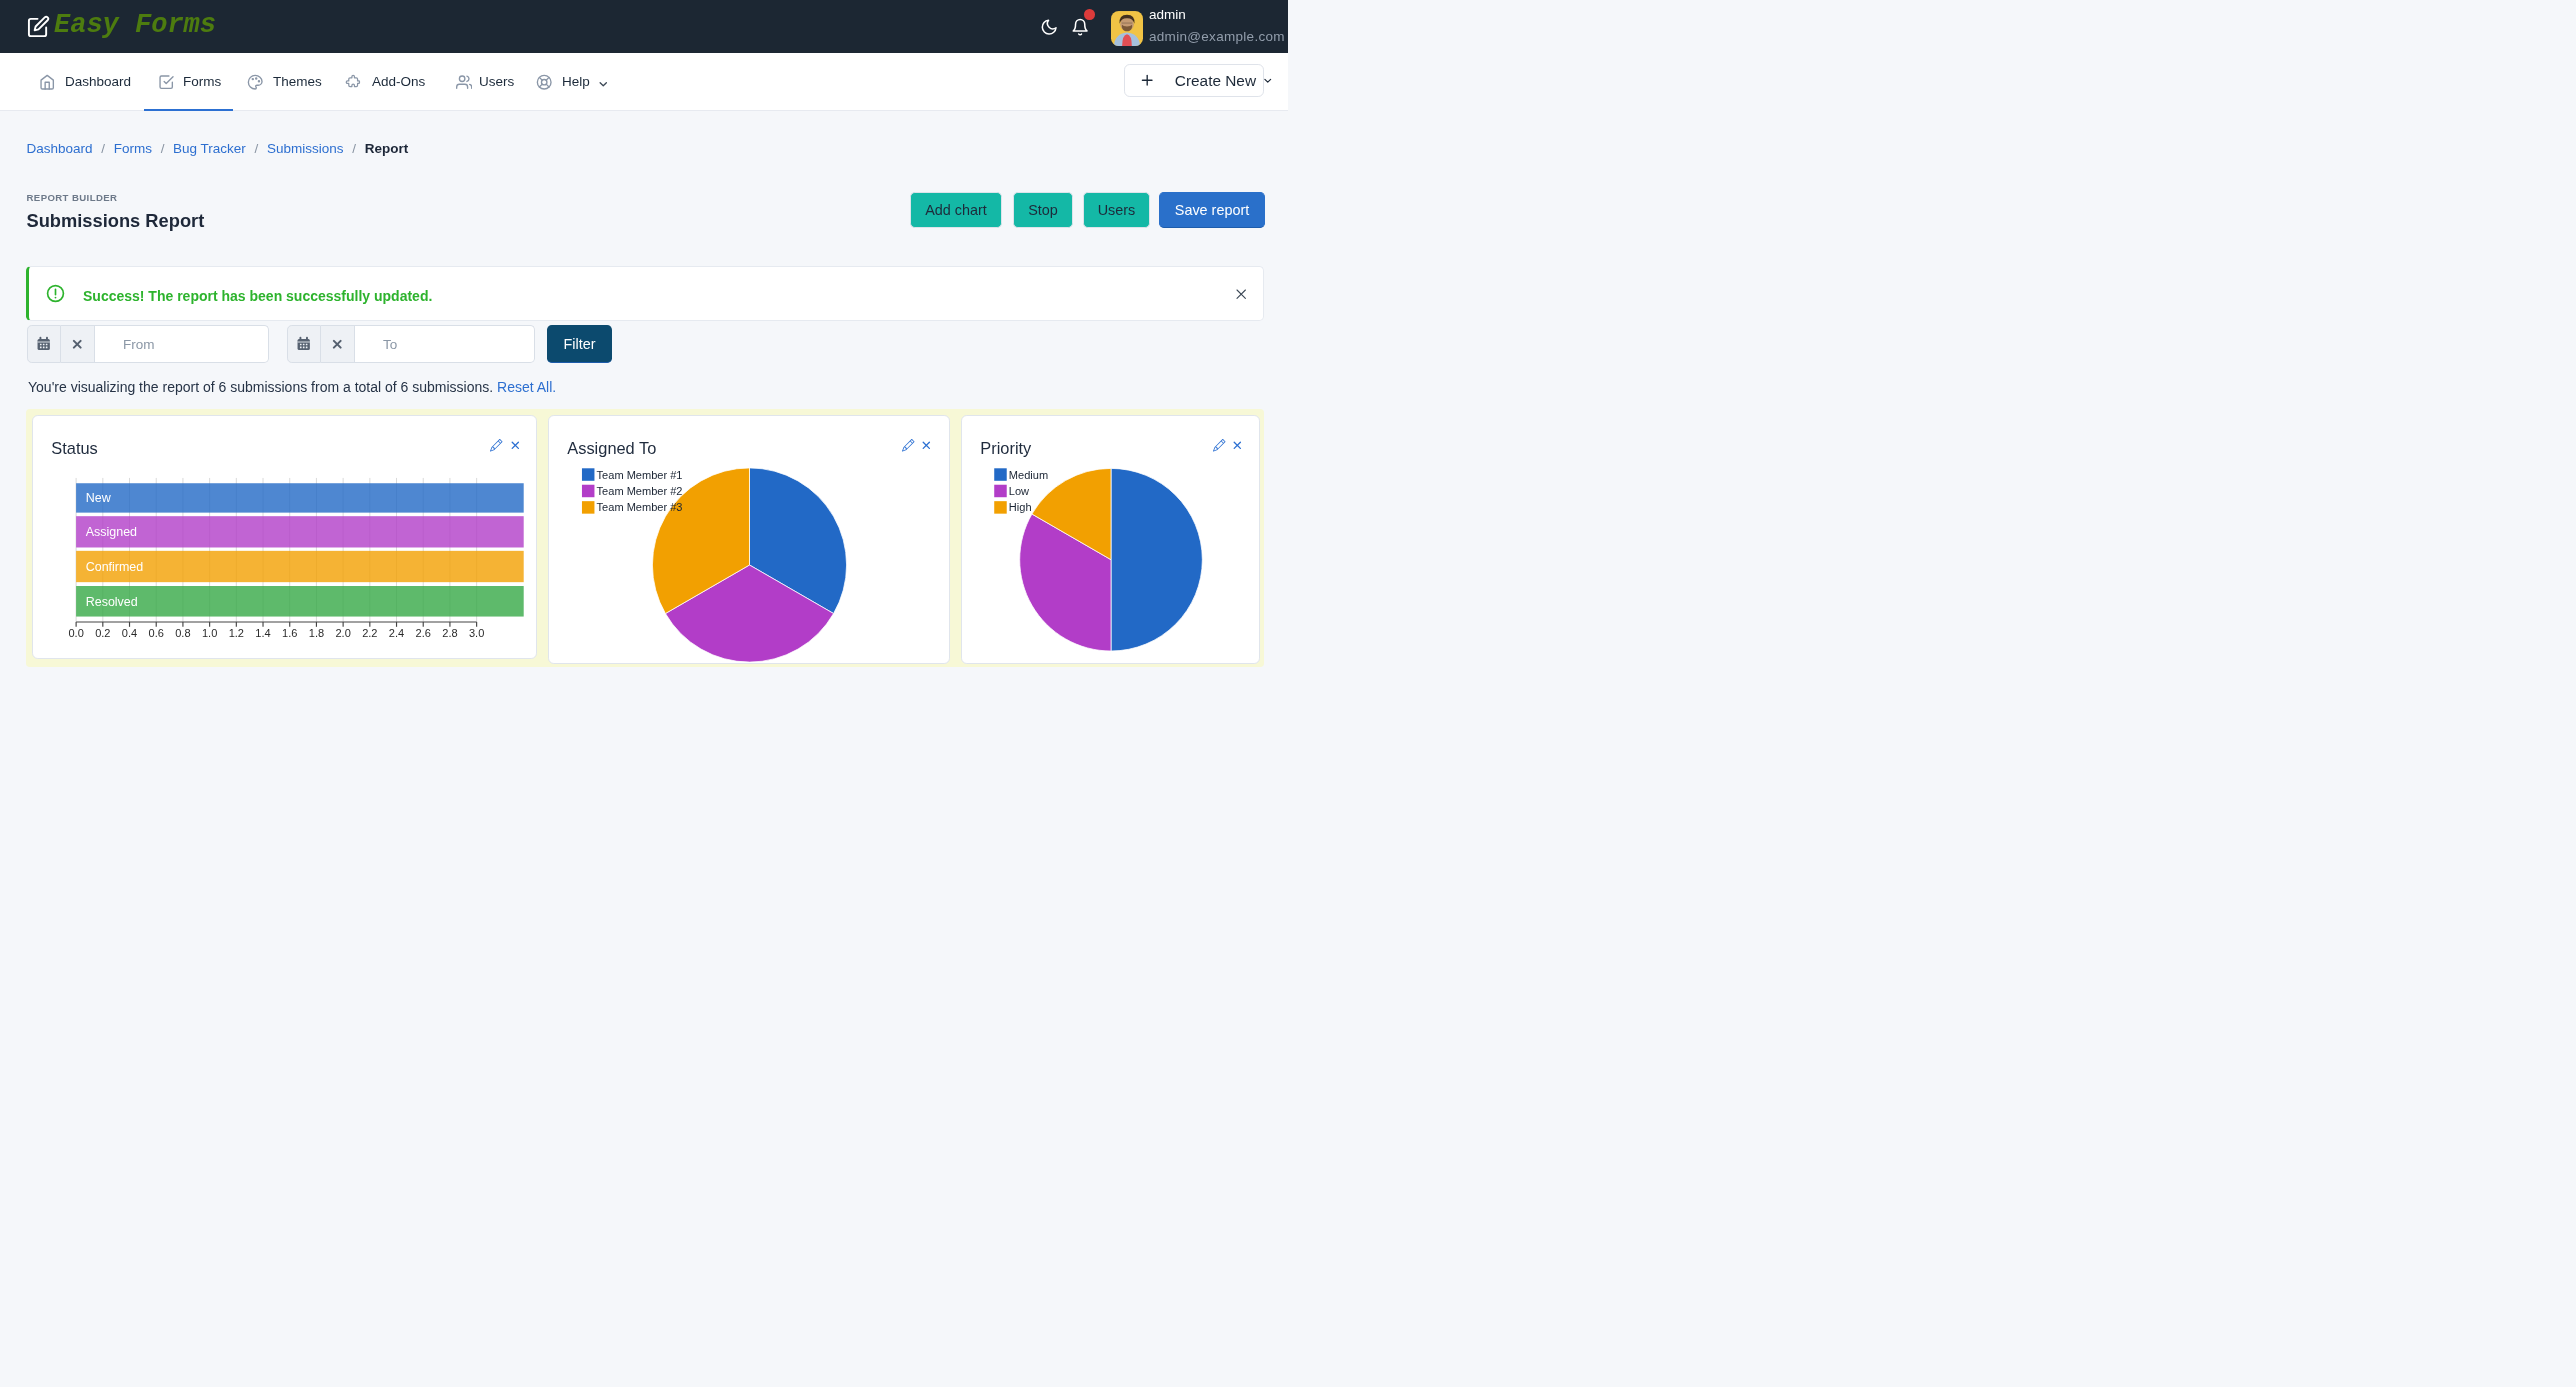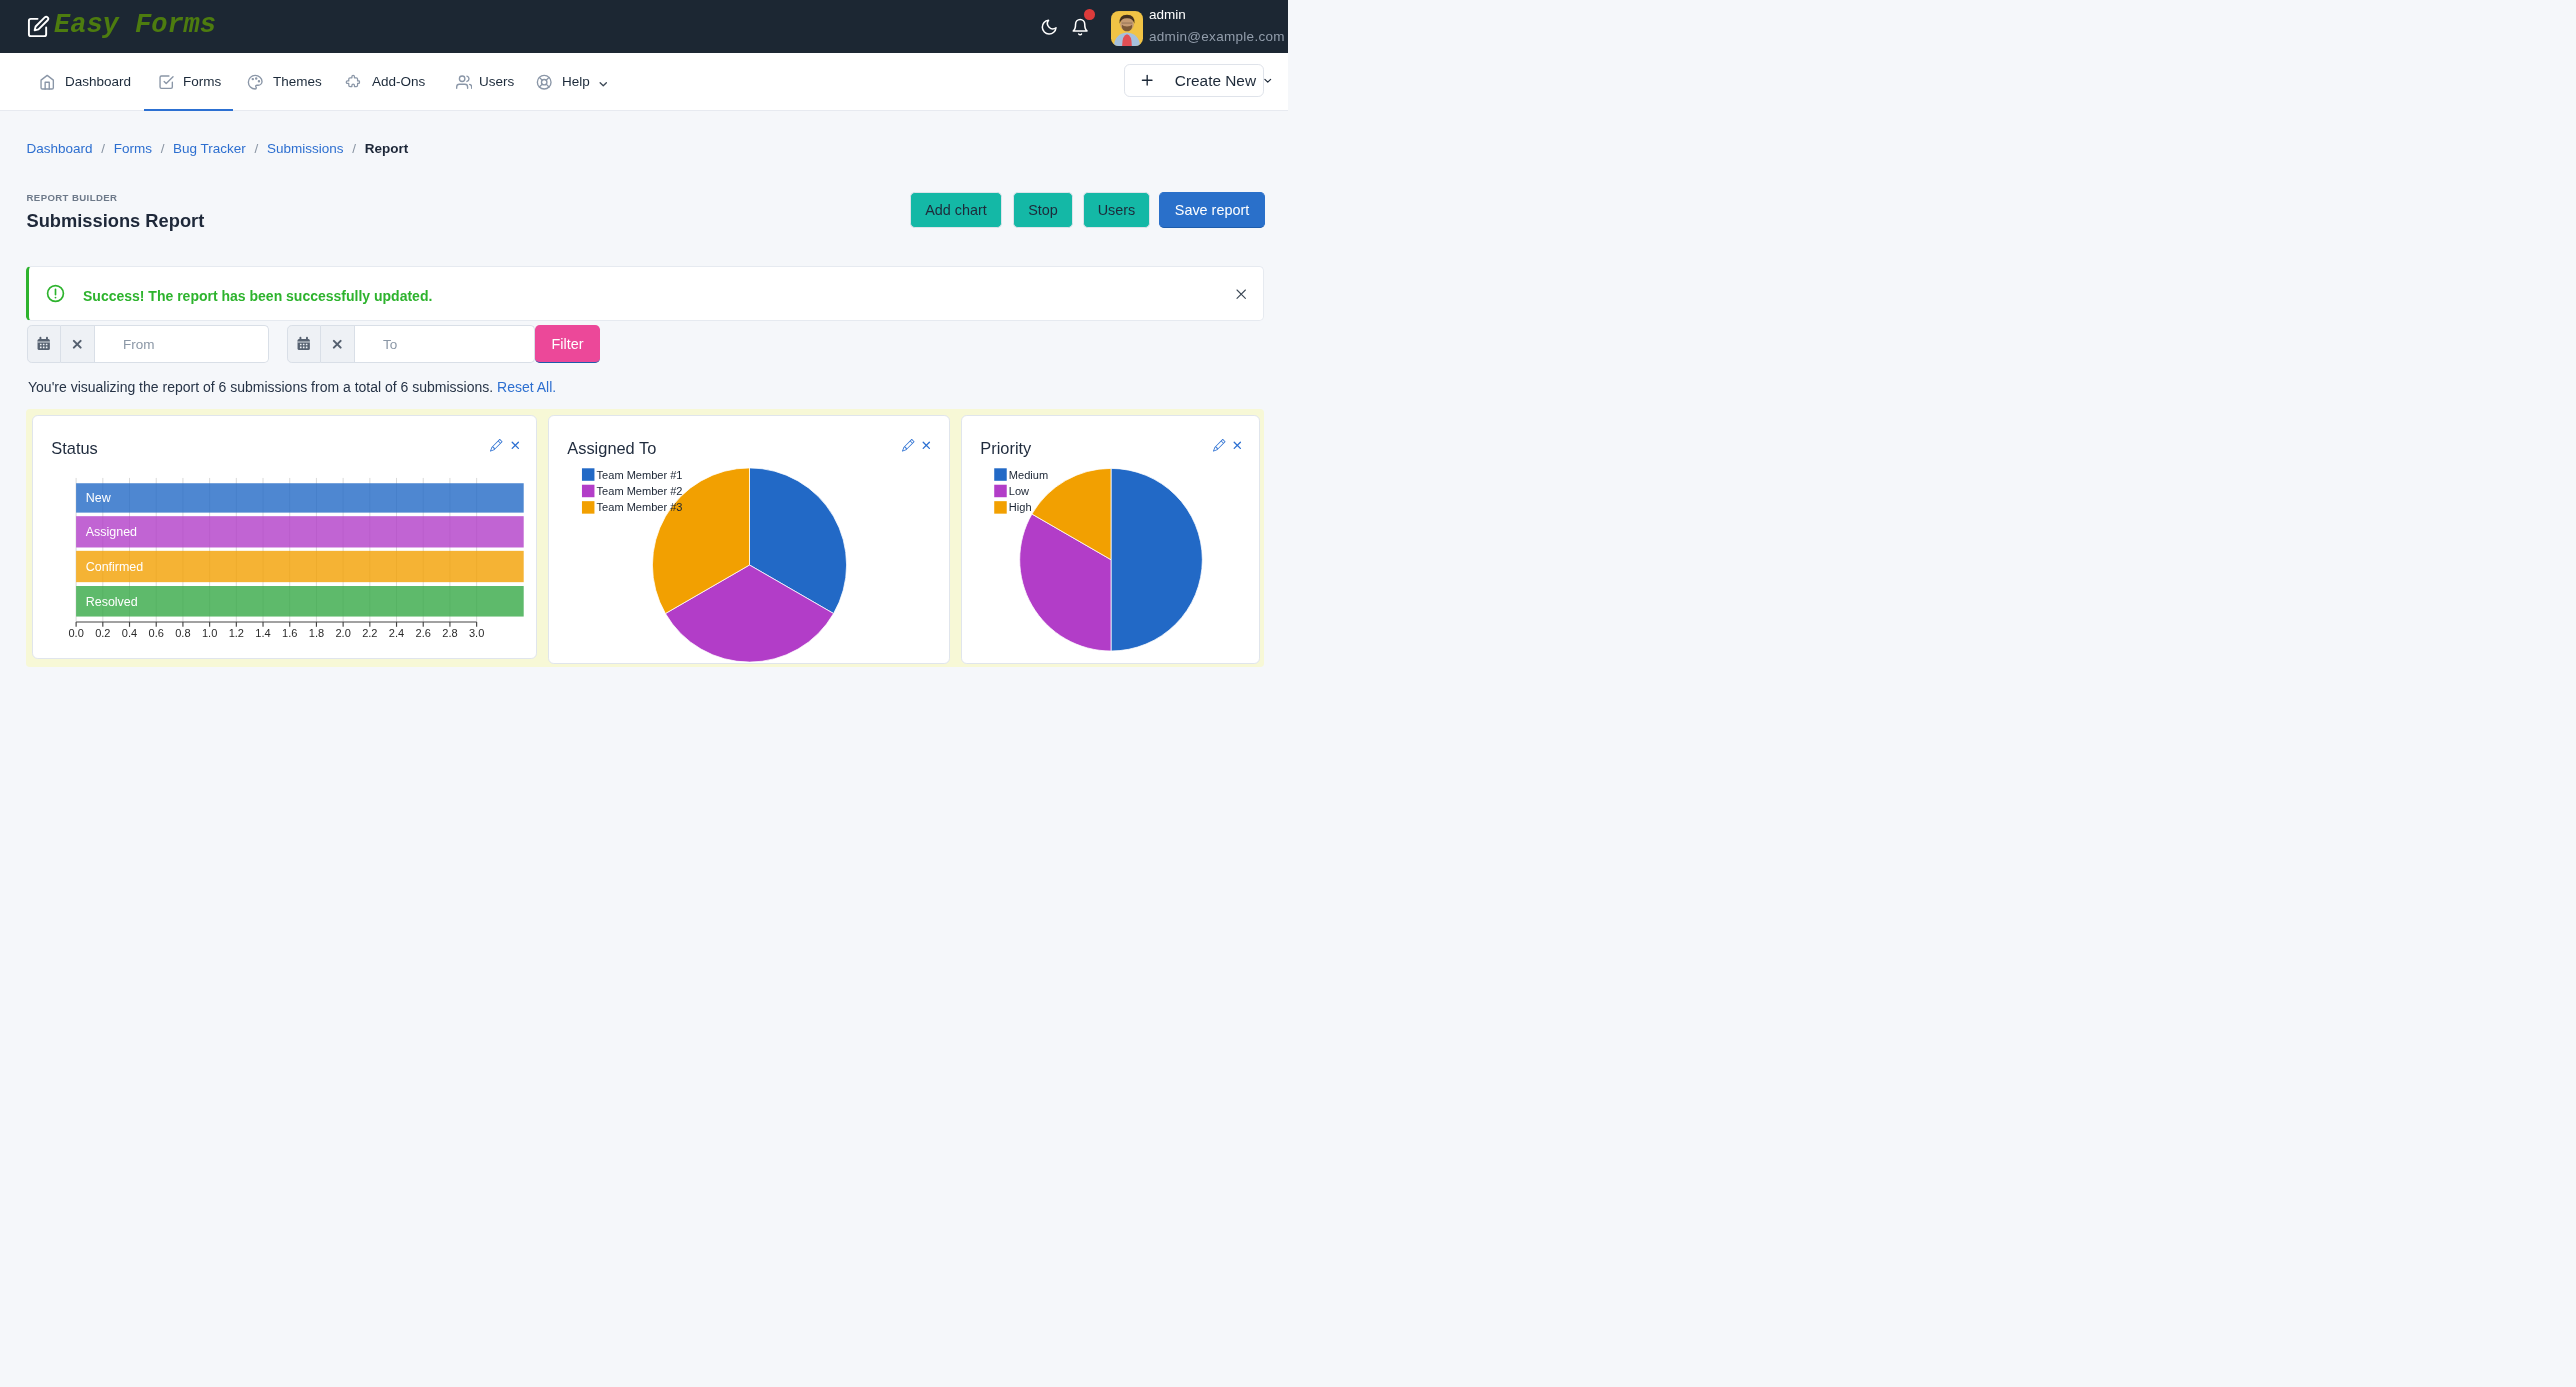--- a/index.html
+++ b/index.html
@@ -23,21 +23,21 @@
 .h1{position:absolute;left:26.5px;top:211px;font-size:18.3px;font-weight:bold;color:#1e2839;line-height:20px}
 .btn{position:absolute;top:192px;height:36px;background:#14b8a6;border:1px solid #dde3ea;border-radius:4.8px;display:flex;align-items:center;justify-content:center;font-size:14.4px;color:#1e2a3a}
 .btnblue{background:#2a70ca;border-color:#2a70ca;border-bottom:1.9px solid #1d5cab;color:#fff}
 .alert{position:absolute;left:26px;top:266px;width:1238px;height:55px;background:#fff;border:1px solid #e6eaf0;border-left:3.8px solid #2db32d;border-radius:4.8px}
 .alerttxt{position:absolute;left:54px;top:21.6px;font-size:14px;font-weight:bold;color:#2db32d;line-height:15.4px}
 .igroup{position:absolute;top:325px;height:38px;display:flex}
 .iaddon{width:34px;height:38px;background:#eef1f5;border:1px solid #d9dfe7;display:flex;align-items:center;justify-content:center;color:#4a5563}
 .iaddon.first{border-radius:4.8px 0 0 4.8px}
 .iaddon.mid{border-left:none}
 .iinput{height:38px;background:#fff;border:1px solid #d9dfe7;border-left:none;border-radius:0 4.8px 4.8px 0;display:flex;align-items:center;padding-left:28px;font-size:13.5px;color:#8b97a6}
-.filterbtn{position:absolute;left:535px;top:325px;width:65px;height:38px;background:#ec4899;border-radius:4.8px;display:flex;align-items:center;justify-content:center;font-size:14.4px;color:#fff;border-bottom:1.9px solid #1d5cab}
+.filterbtn{position:absolute;left:547px;top:325px;width:65px;height:38px;background:#0c4a6e;border-radius:4.8px;display:flex;align-items:center;justify-content:center;font-size:14.4px;color:#fff;border-bottom:1.9px solid #1d5cab}
 .note{position:absolute;left:28px;top:379px;font-size:14px;color:#273447;line-height:17.3px}
 .note a{color:#2d6fd0;text-decoration:none}
 .yellow{position:absolute;left:26px;top:409px;width:1238px;height:258px;background:#f7f8d6;border-radius:3.8px}
 .card{position:absolute;background:#fff;border:1px solid #e0e5ec;border-radius:5.8px}
 .card1{left:32px;top:415px;width:505px;height:244px}
 .card2{left:548px;top:415px;width:402px;height:249px}
 .card3{left:961px;top:415px;width:299px;height:249px}
 .ctitle{position:absolute;left:18.3px;top:23px;font-size:16.4px;font-weight:normal;color:#1f2b3d;line-height:18.3px}
 .cpencil{position:absolute;top:23px;color:#2c70d2}
 .cx{position:absolute;top:24px;color:#2c70d2}

